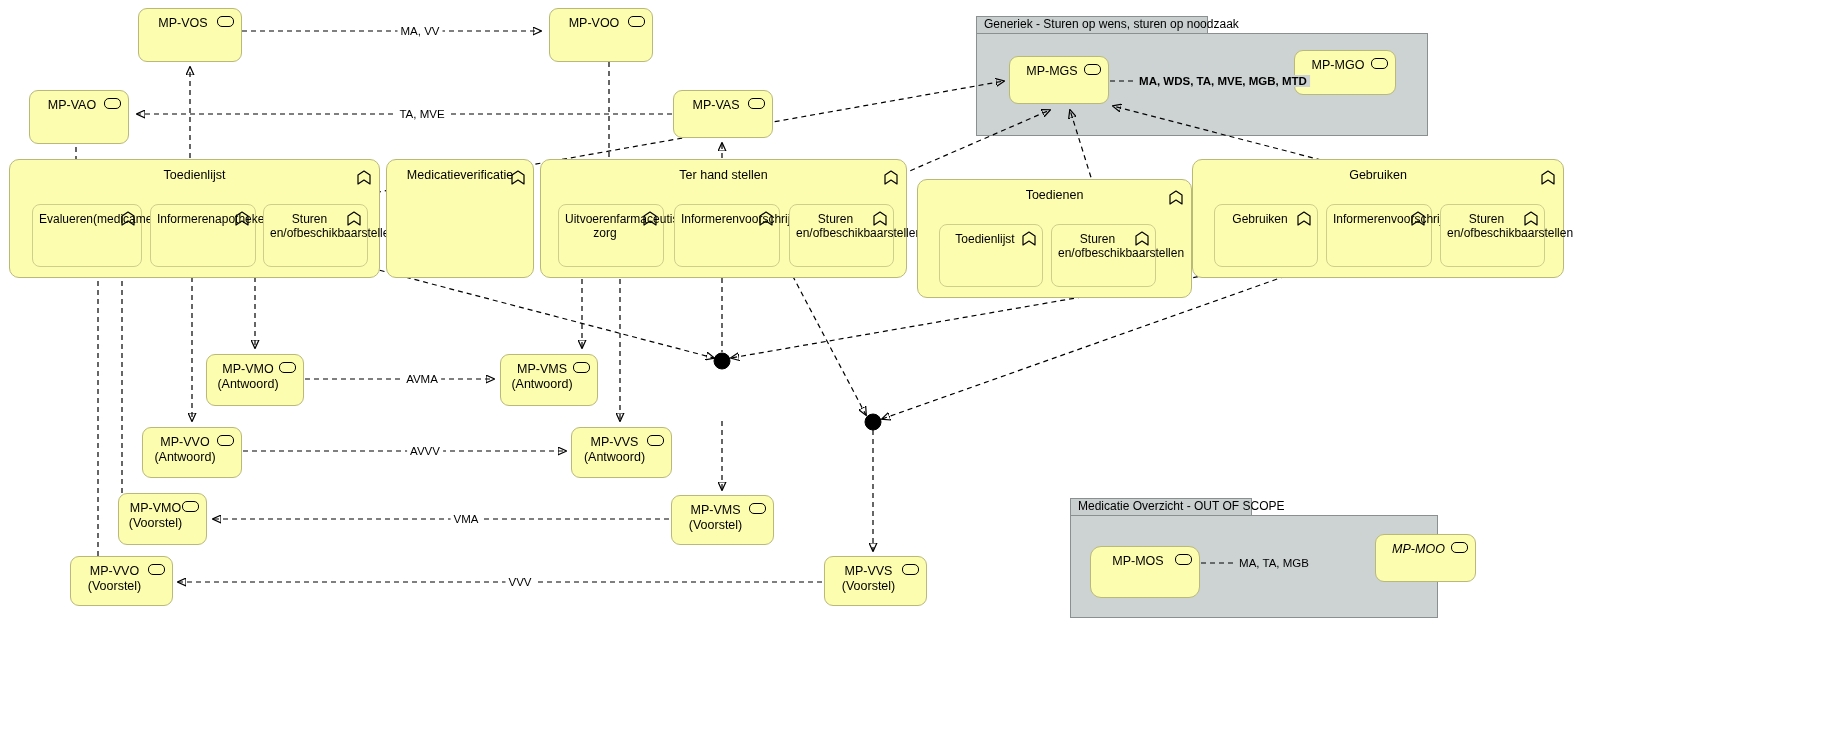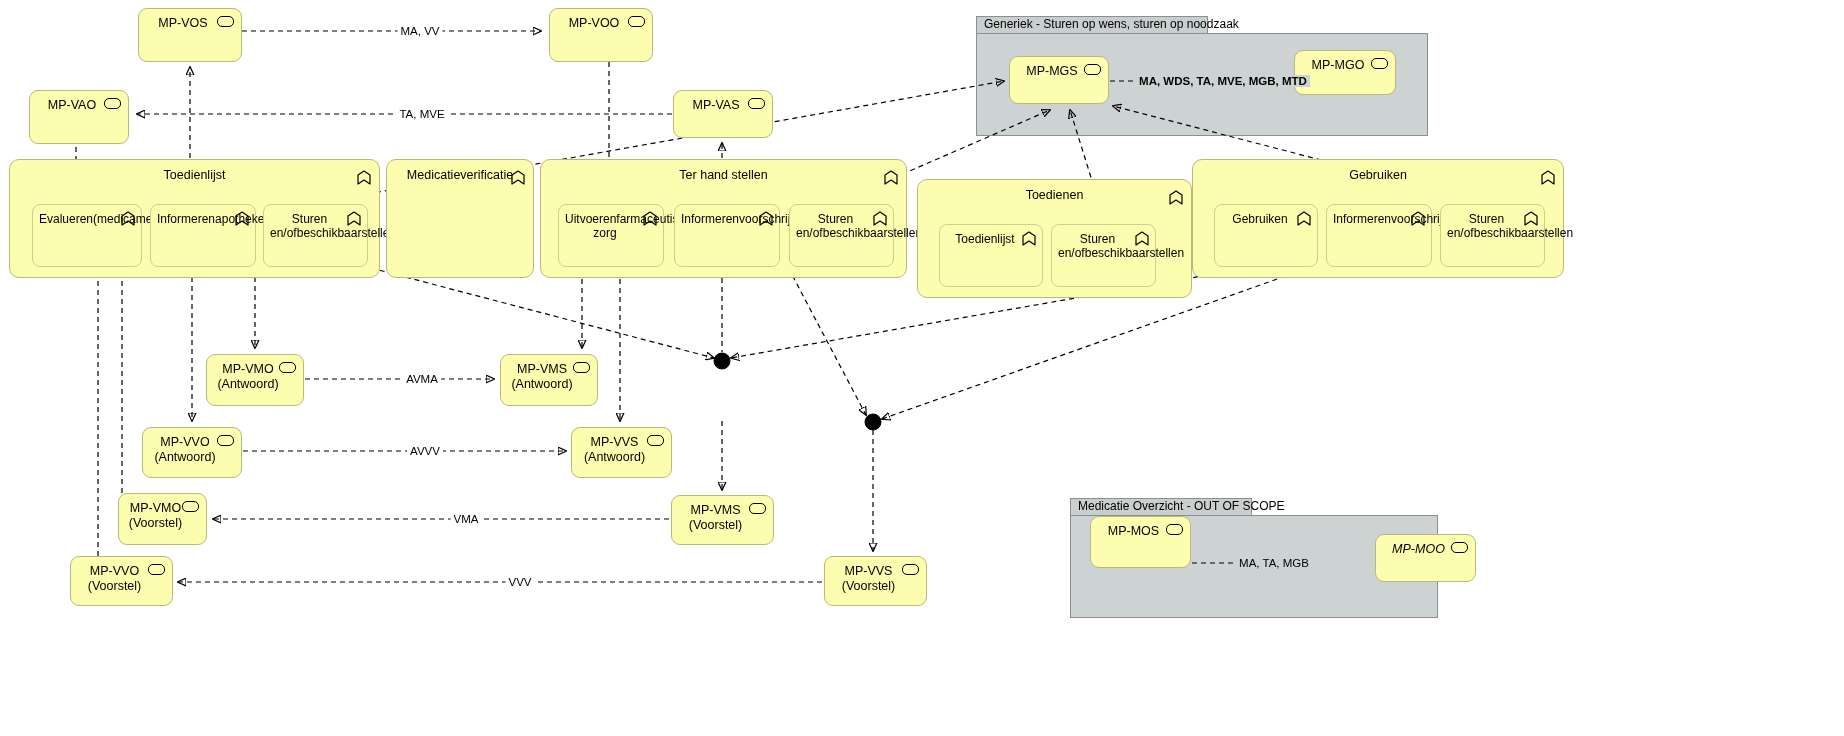--- a/index.html
+++ b/index.html
@@ -327,21 +327,21 @@
         <span class="glyph-oval"></span>
       </div>
       <div class="node" style="left: 70px; top: 556px; width: 103px; height: 50px;">
         <span class="lbl"><span>MP-VVO</span><span class="l2">(Voorstel)</span></span>
         <span class="glyph-oval"></span>
       </div>
       <div class="node" style="left: 824px; top: 556px; width: 103px; height: 50px;">
         <span class="lbl"><span>MP-VVS</span><span class="l2">(Voorstel)</span></span>
         <span class="glyph-oval"></span>
       </div>
-      <div class="node" style="left: 1090px; top: 516px; width: 101px; height: 52px;">
+      <div class="node" style="left: 1090px; top: 546px; width: 110px; height: 52px; border-radius: 11px;">
         <span class="lbl"><span>MP-MOS</span></span>
         <span class="glyph-oval"></span>
       </div>
       <div class="node" style="left: 1375px; top: 534px; width: 101px; height: 48px; font-style: italic;">
         <span class="lbl"><span>MP-MOO</span></span>
         <span class="glyph-oval"></span>
       </div>
     </div>
 
   <div id="labels-layer">

